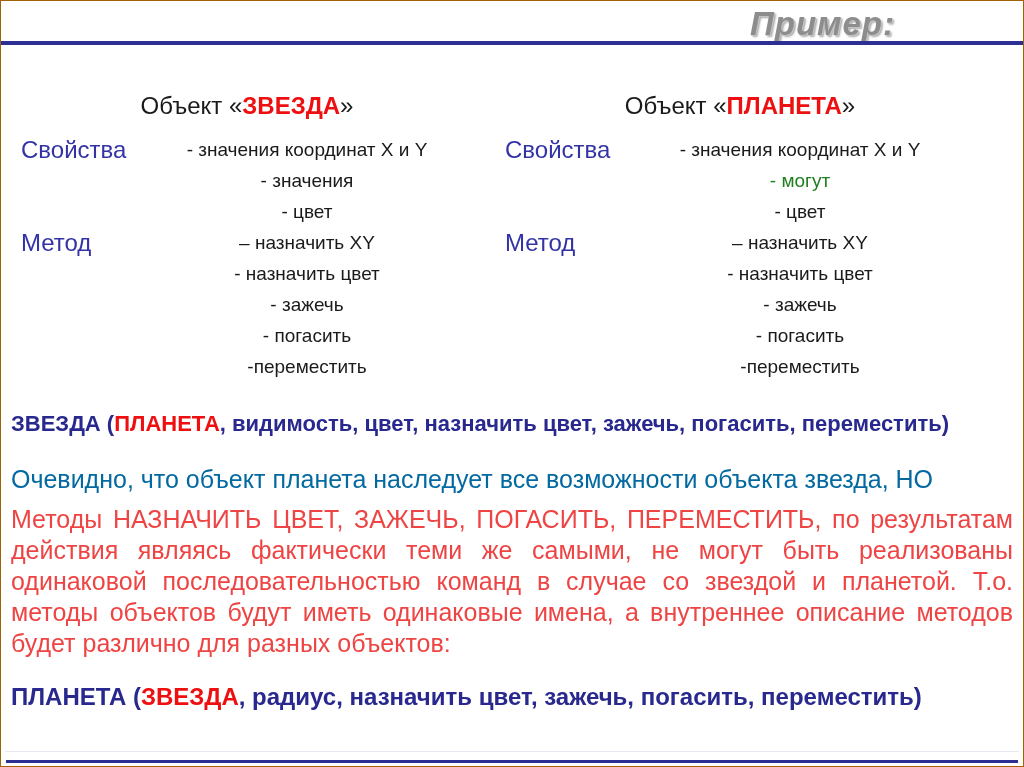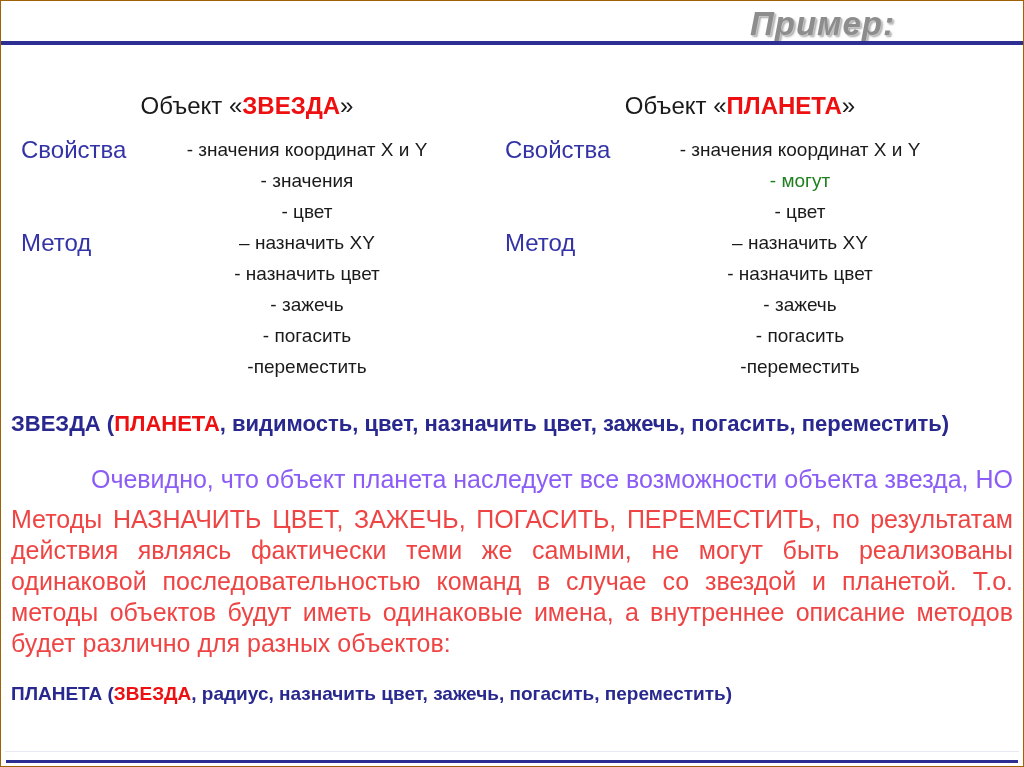--- a/index.html
+++ b/index.html
@@ -49,25 +49,25 @@
   
   .desc-heading{
     position:absolute;top:372px;left:10px;right:10px;
     font-size:25px;color:#1a1a1a;margin:0;
   }
   .sig{
     position:absolute;left:10px;right:10px;
     font-weight:bold;color:#28288e;margin:0;
   }
   .sig-star{top:410px;font-size:22px;}
-  .sig-planet{top:682px;font-size:19px;}
+  .sig-planet{top:682px;font-size:24px;}
   .sig .red{color:#ee1010;}
   .note{
     position:absolute;top:463px;left:10px;right:10px;
-    font-size:25px;color:#8b5cf6;margin:0;line-height:31px;text-align:right;
+    font-size:25px;color:#0369a1;margin:0;line-height:31px;
   }
   .paragraph{
     position:absolute;top:503px;left:10px;right:10px;
     font-size:25px;color:#ef4444;margin:0;line-height:31px;
     text-align:justify;
   }
 </style>
 </head>
 <body>
 

